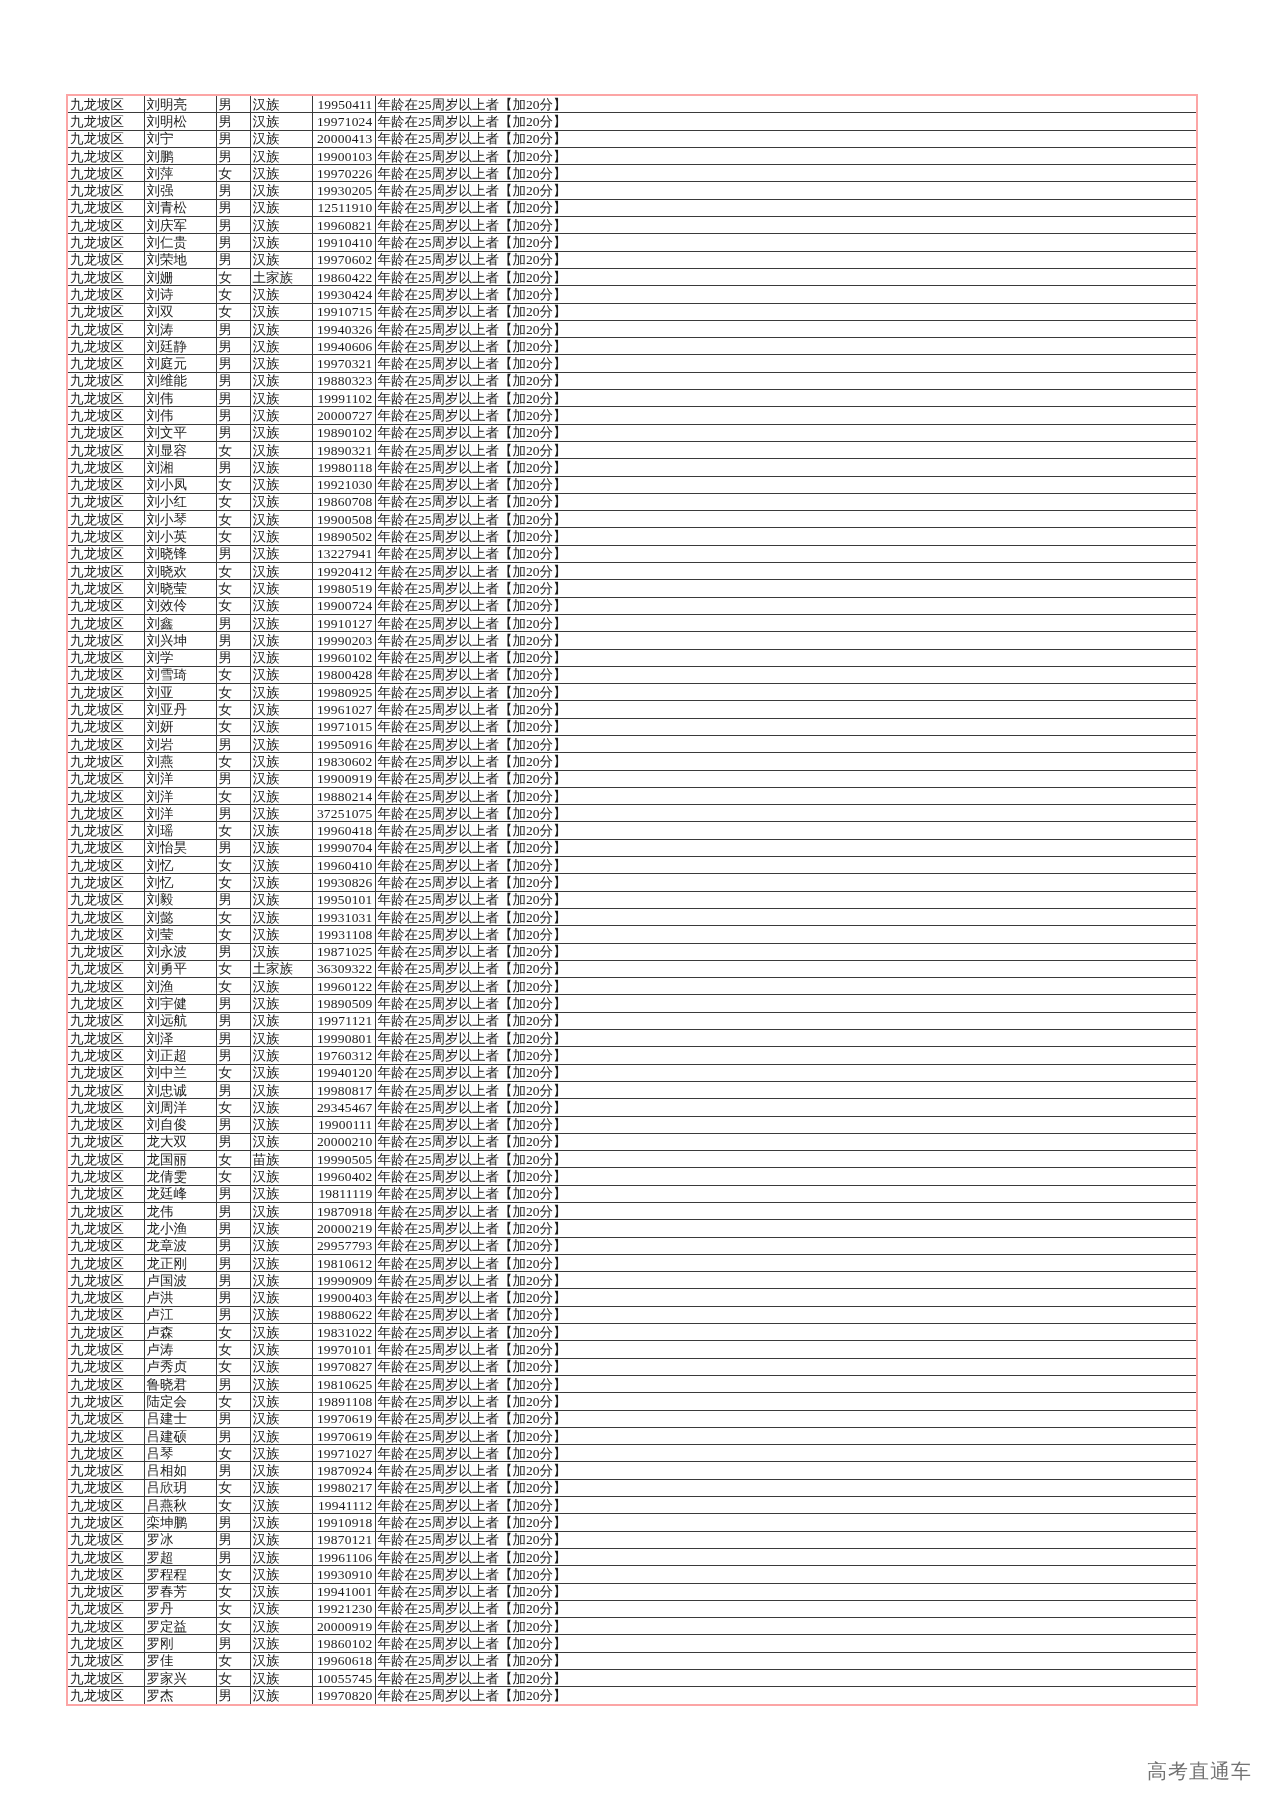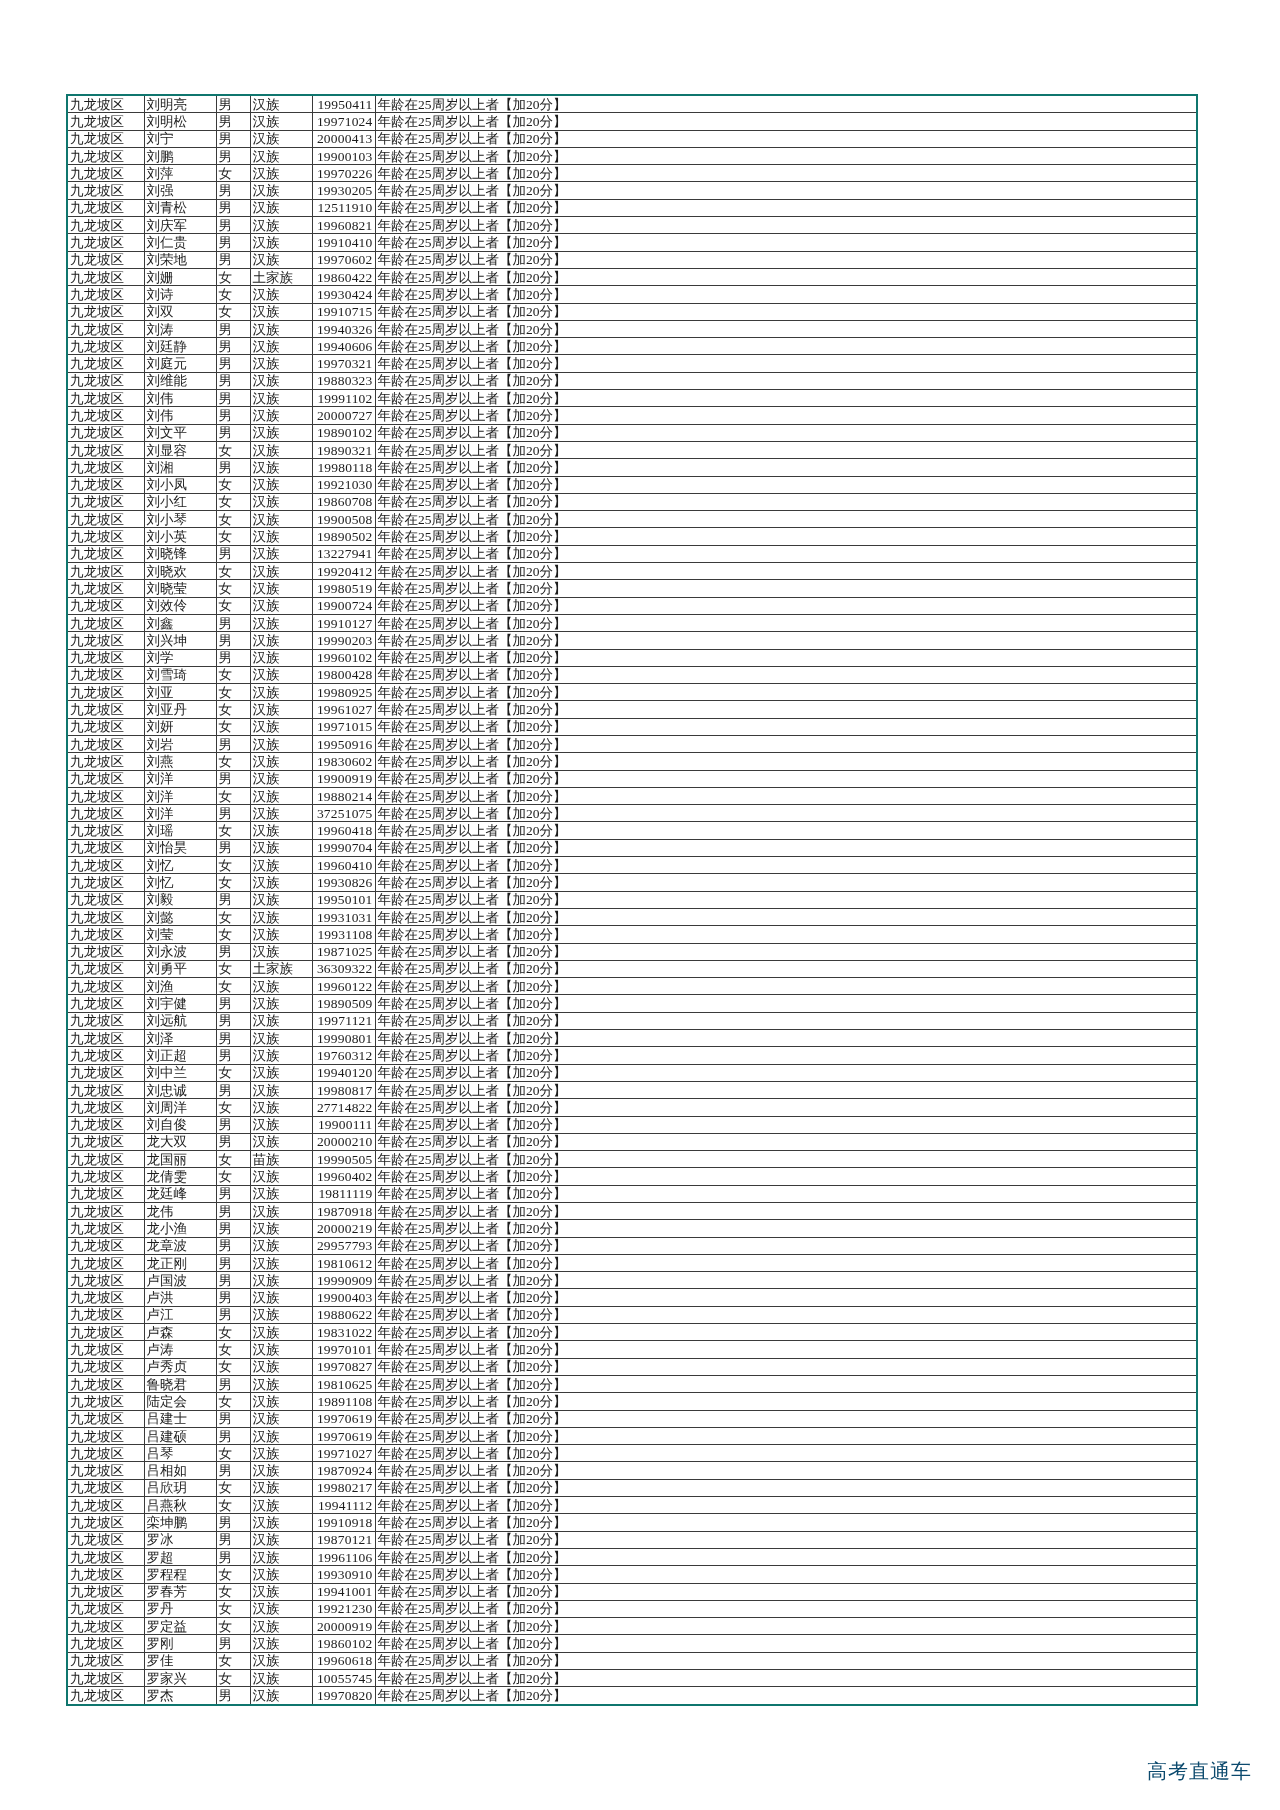--- a/index.html
+++ b/index.html
@@ -16,21 +16,21 @@
     font-family: "Liberation Serif", "DejaVu Serif", serif;
     color: #1c1c1c;
   }
   table.roster {
     position: absolute;
     left: 66px;
     top: 94px;
     width: 1132px;
     border-collapse: collapse;
     table-layout: fixed;
-    border: 2px solid #0f766e;
+    border: 2px solid #fca5a5;
   }
   table.roster td {
     border: 1px solid #3a3a3a;
     height: 16.3px;
     padding: 0 2px;
     font-size: 13.5px;
     line-height: 15px;
     white-space: nowrap;
     overflow: hidden;
     vertical-align: middle;
@@ -39,21 +39,21 @@
   td.c-name     { padding-left: 4px; }
   td.c-gender   { padding-left: 6px; }
   td.c-ethnic   { padding-left: 4px; }
   td.c-date     { text-align: right; padding-right: 2px; font-size: 13px; letter-spacing: 0.2px; }
   td.c-remark   { padding-left: 3px; }
   .watermark {
     position: absolute;
     right: 28px;
     top: 1758px;
     font-size: 20px;
-    color: #0c4a6e;
+    color: #737373;
     letter-spacing: 1px;
     font-family: "Liberation Sans", "DejaVu Sans", sans-serif;
   }
 </style>
 </head>
 <body>
 
 <div class="page">
   <table class="roster">
     <colgroup>
@@ -585,21 +585,21 @@
     <td class="c-ethnic">汉族</td>
     <td class="c-date">19980817</td>
     <td class="c-remark">年龄在25周岁以上者【加20分】</td>
   </tr>
 
   <tr>
     <td class="c-district">九龙坡区</td>
     <td class="c-name">刘周洋</td>
     <td class="c-gender">女</td>
     <td class="c-ethnic">汉族</td>
-    <td class="c-date">27714822</td>
+    <td class="c-date">29345467</td>
     <td class="c-remark">年龄在25周岁以上者【加20分】</td>
   </tr>
 
   <tr>
     <td class="c-district">九龙坡区</td>
     <td class="c-name">刘自俊</td>
     <td class="c-gender">男</td>
     <td class="c-ethnic">汉族</td>
     <td class="c-date">19900111</td>
     <td class="c-remark">年龄在25周岁以上者【加20分】</td>

